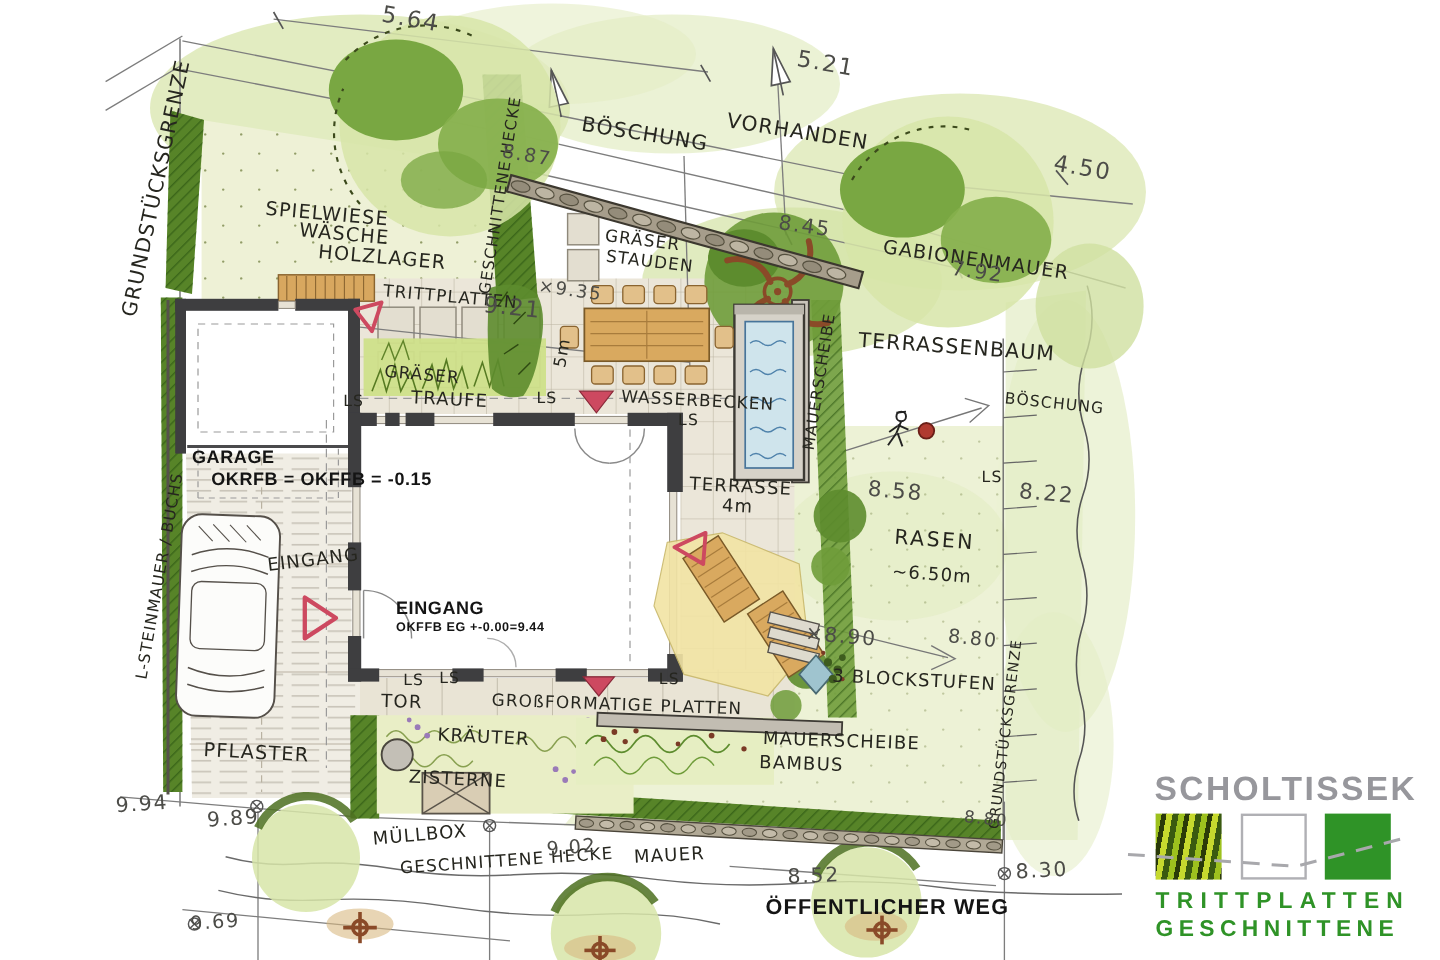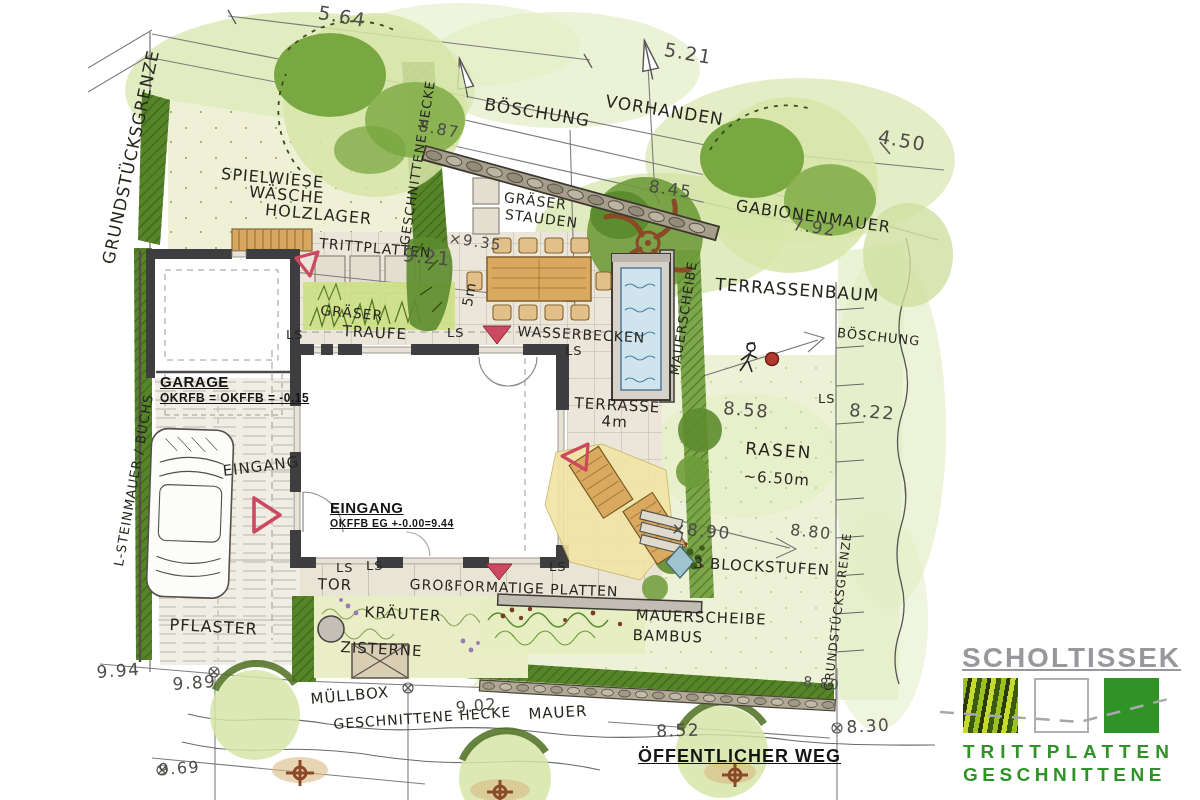--- a/index.html
+++ b/index.html
@@ -2,23 +2,23 @@
 <html><head>
 <meta charset="utf-8">
 <style>
   html,body{margin:0;padding:0;background:#ffffff;}
   .stage{position:relative;width:1200px;height:800px;background:#ffffff;overflow:hidden;
          font-family:"DejaVu Sans",sans-serif;}
   .stage svg{position:absolute;left:0;top:0;}
   .lbl{position:absolute;white-space:nowrap;color:#26261f;transform-origin:0 0;
        font-family:"DejaVu Sans",sans-serif;letter-spacing:1px;line-height:1;}
   .dim{color:#4c4c48;letter-spacing:1.5px;}
-  .prt{font-family:"Liberation Sans",sans-serif;font-weight:bold;color:#141414;letter-spacing:.5px;text-decoration:underline;}
+  .prt{font-family:"Liberation Sans",sans-serif;font-weight:bold;color:#141414;letter-spacing:.5px;}
   .logo-title{position:absolute;font-family:"Liberation Sans",sans-serif;font-weight:bold;
-      color:#97979c;font-size:28px;letter-spacing:2px;text-decoration:underline;}
+      color:#97979c;font-size:28px;letter-spacing:2px;}
   .logo-line{position:absolute;font-family:"Liberation Sans",sans-serif;font-weight:bold;
       color:#2f9327;font-size:19px;}
   .sq{position:absolute;width:55px;height:55px;}
   .sq-grass{background:
       repeating-linear-gradient(100deg,#9dc11e 0 5px,#2a3a08 5px 9px,#c6d92e 9px 14px,#3a5a10 14px 19px);}
   .sq-white{background:#fff;border:2px solid #b0b0b4;box-sizing:border-box;}
   .sq-green{background:#2f9327;}
 </style>
 </head>
 <body>
@@ -559,21 +559,21 @@
 
   <span class="lbl" style="left:286px;top:328px;font-size:13px">LS</span>
   <span class="lbl" style="left:447px;top:326px;font-size:13px">LS</span>
   <span class="lbl" style="left:565px;top:344px;font-size:13px">LS</span>
   <span class="lbl" style="left:818px;top:392px;font-size:13px">LS</span>
   <span class="lbl" style="left:336px;top:561px;font-size:13px">LS</span>
   <span class="lbl" style="left:366px;top:559px;font-size:13px">LS</span>
   <span class="lbl" style="left:549px;top:560px;font-size:13px">LS</span>
 
   <span class="lbl prt" style="left:160px;top:374px;font-size:15px">GARAGE</span>
-  <span class="lbl prt" style="left:160px;top:392px;font-size:12px">OKRFB = OKFFB = -0.15</span>
+  <span class="lbl prt" style="left:176px;top:392px;font-size:15px">OKRFB = OKFFB = -0.15</span>
   <span class="lbl prt" style="left:330px;top:500px;font-size:15px">EINGANG</span>
   <span class="lbl prt" style="left:330px;top:518px;font-size:10.5px">OKFFB EG +-0.00=9.44</span>
   <span class="lbl prt" style="left:638px;top:747px;font-size:18px;letter-spacing:1px">ÖFFENTLICHER WEG</span>
 
   <span class="lbl dim" style="left:404px;top:245px;transform:rotate(6deg);font-size:19px">9.21</span>
   <span class="lbl dim" style="left:320px;top:3px;transform:rotate(10deg);font-size:19px">5.64</span>
   <span class="lbl dim" style="left:666px;top:40px;transform:rotate(10deg);font-size:19px">5.21</span>
   <span class="lbl dim" style="left:880px;top:127px;transform:rotate(10deg);font-size:19px">4.50</span>
   <span class="lbl dim" style="left:420px;top:118px;transform:rotate(10deg);font-size:16px">8.87</span>
   <span class="lbl dim" style="left:650px;top:178px;transform:rotate(8deg);font-size:17px">8.45</span>

